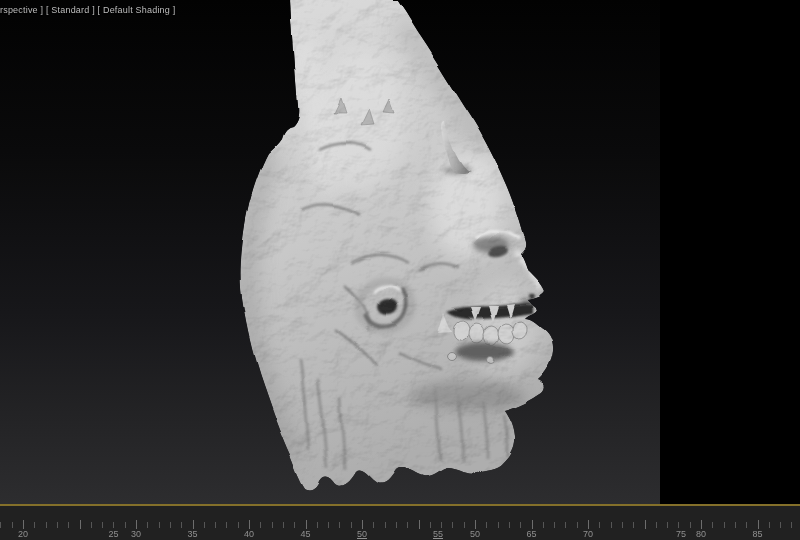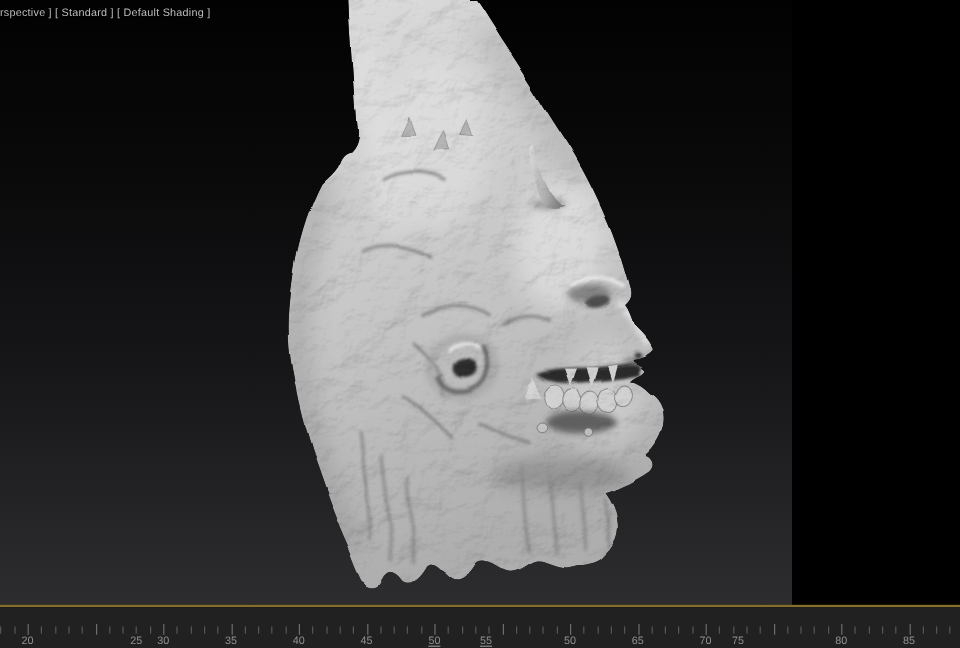--- a/index.html
+++ b/index.html
@@ -282,23 +282,23 @@
       <div class="tick" style="left: 768.8px;"></div>
       <div class="tick" style="left: 780.1px;"></div>
       <div class="tick" style="left: 791.4px;"></div>
       <div class="tick-label" style="left: 23px;">20</div>
       <div class="tick-label" style="left: 79.5px; margin-left: 34px;">25</div>
       <div class="tick-label" style="left: 136px;">30</div>
       <div class="tick-label" style="left: 192.5px;">35</div>
       <div class="tick-label" style="left: 249px;">40</div>
       <div class="tick-label" style="left: 305.5px;">45</div>
       <div class="tick-label" style="left: 362px; text-decoration: underline;">50</div>
-      <div class="tick-label" style="left: 405px; text-decoration: underline;">55</div>
+      <div class="tick-label" style="left: 438px; text-decoration: underline;">55</div>
       <div class="tick-label" style="left: 475px;">50</div>
       <div class="tick-label" style="left: 531.5px;">65</div>
       <div class="tick-label" style="left: 588px;">70</div>
-      <div class="tick-label" style="left: 615px;">75</div>
+      <div class="tick-label" style="left: 681px;">75</div>
       <div class="tick-label" style="left: 701px;">80</div>
       <div class="tick-label" style="left: 757.5px;">85</div>
     </div>
 
 
 </div>
 
 </body></html>

